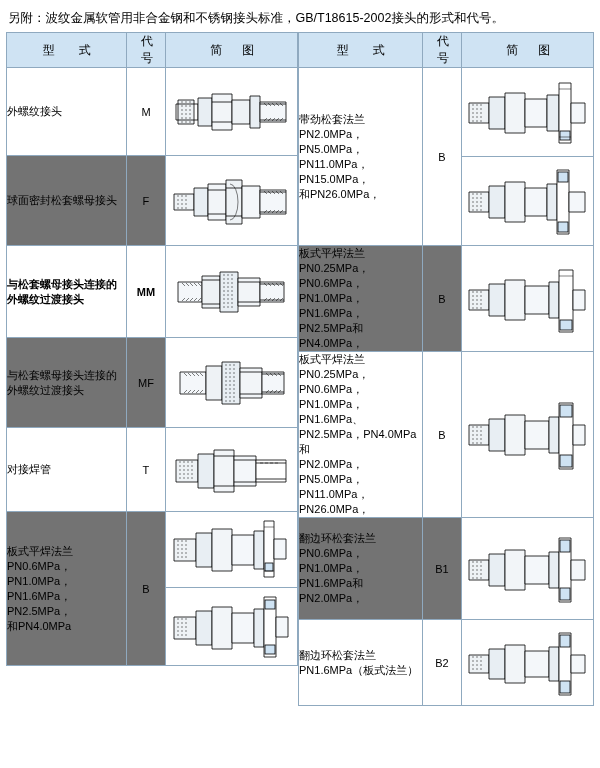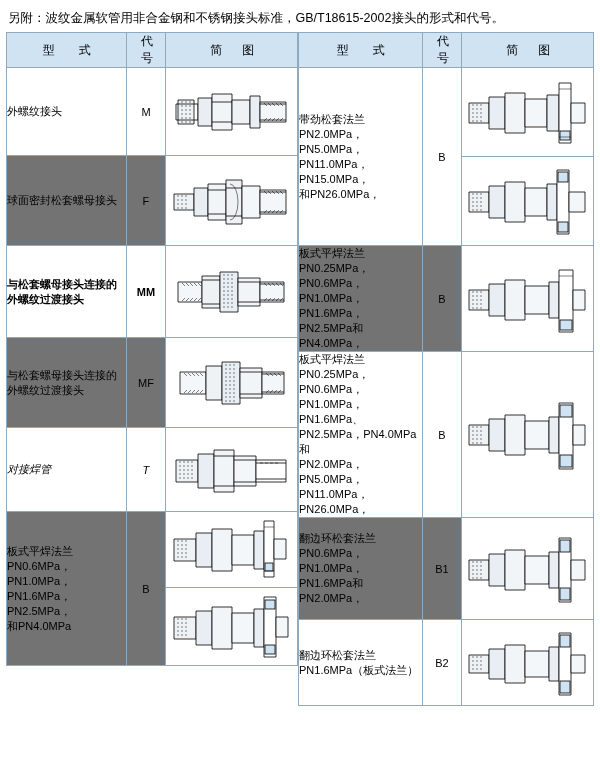--- a/index.html
+++ b/index.html
@@ -205,21 +205,21 @@
                       <path d="M16 33 l3 3 M20 33 l3 3 M24 33 l3 3 M28 33 l3 3 M32 33 l3 3"></path>
                       <path d="M16 53 l3 -3 M20 53 l3 -3 M24 53 l3 -3 M28 53 l3 -3 M32 53 l3 -3"></path>
                       <path d="M98 33 l3 3 M102 33 l3 3 M106 33 l3 3 M110 33 l3 3"></path>
                       <path d="M98 53 l3 -3 M102 53 l3 -3 M106 53 l3 -3 M110 53 l3 -3"></path>
                       <path d="M58 24 l0 38 M62 24 l0 38 M66 24 l0 38" stroke-dasharray="2,2"></path>
                     </g>
                   </svg>
                 </td>
               </tr>
 
-              <tr style="height:84px;font-style:italic;">
+              <tr style="height:84px;">
                 <td class="cell-name white">对接焊管</td>
                 <td class="cell-code white">T</td>
                 <td class="cell-fig white">
                   <svg class="fig" width="126" height="80" viewBox="0 0 126 80">
                     <g stroke="#000" stroke-width="0.8" fill="#fff">
                       <path d="M8 30 L8 52 L30 52 L30 30 Z" fill="#eef2f5"></path>
                       <path d="M30 24 L30 58 L46 58 L46 24 Z" fill="#e8eef3"></path>
                       <path d="M46 20 L46 62 L66 62 L66 20 Z" fill="#f2f5f8"></path>
                       <path d="M66 26 L66 56 L88 56 L88 26 Z" fill="#f4f7fa"></path>
                       <path d="M88 30 L88 52 L118 52 L118 30 Z" fill="#ffffff"></path>

